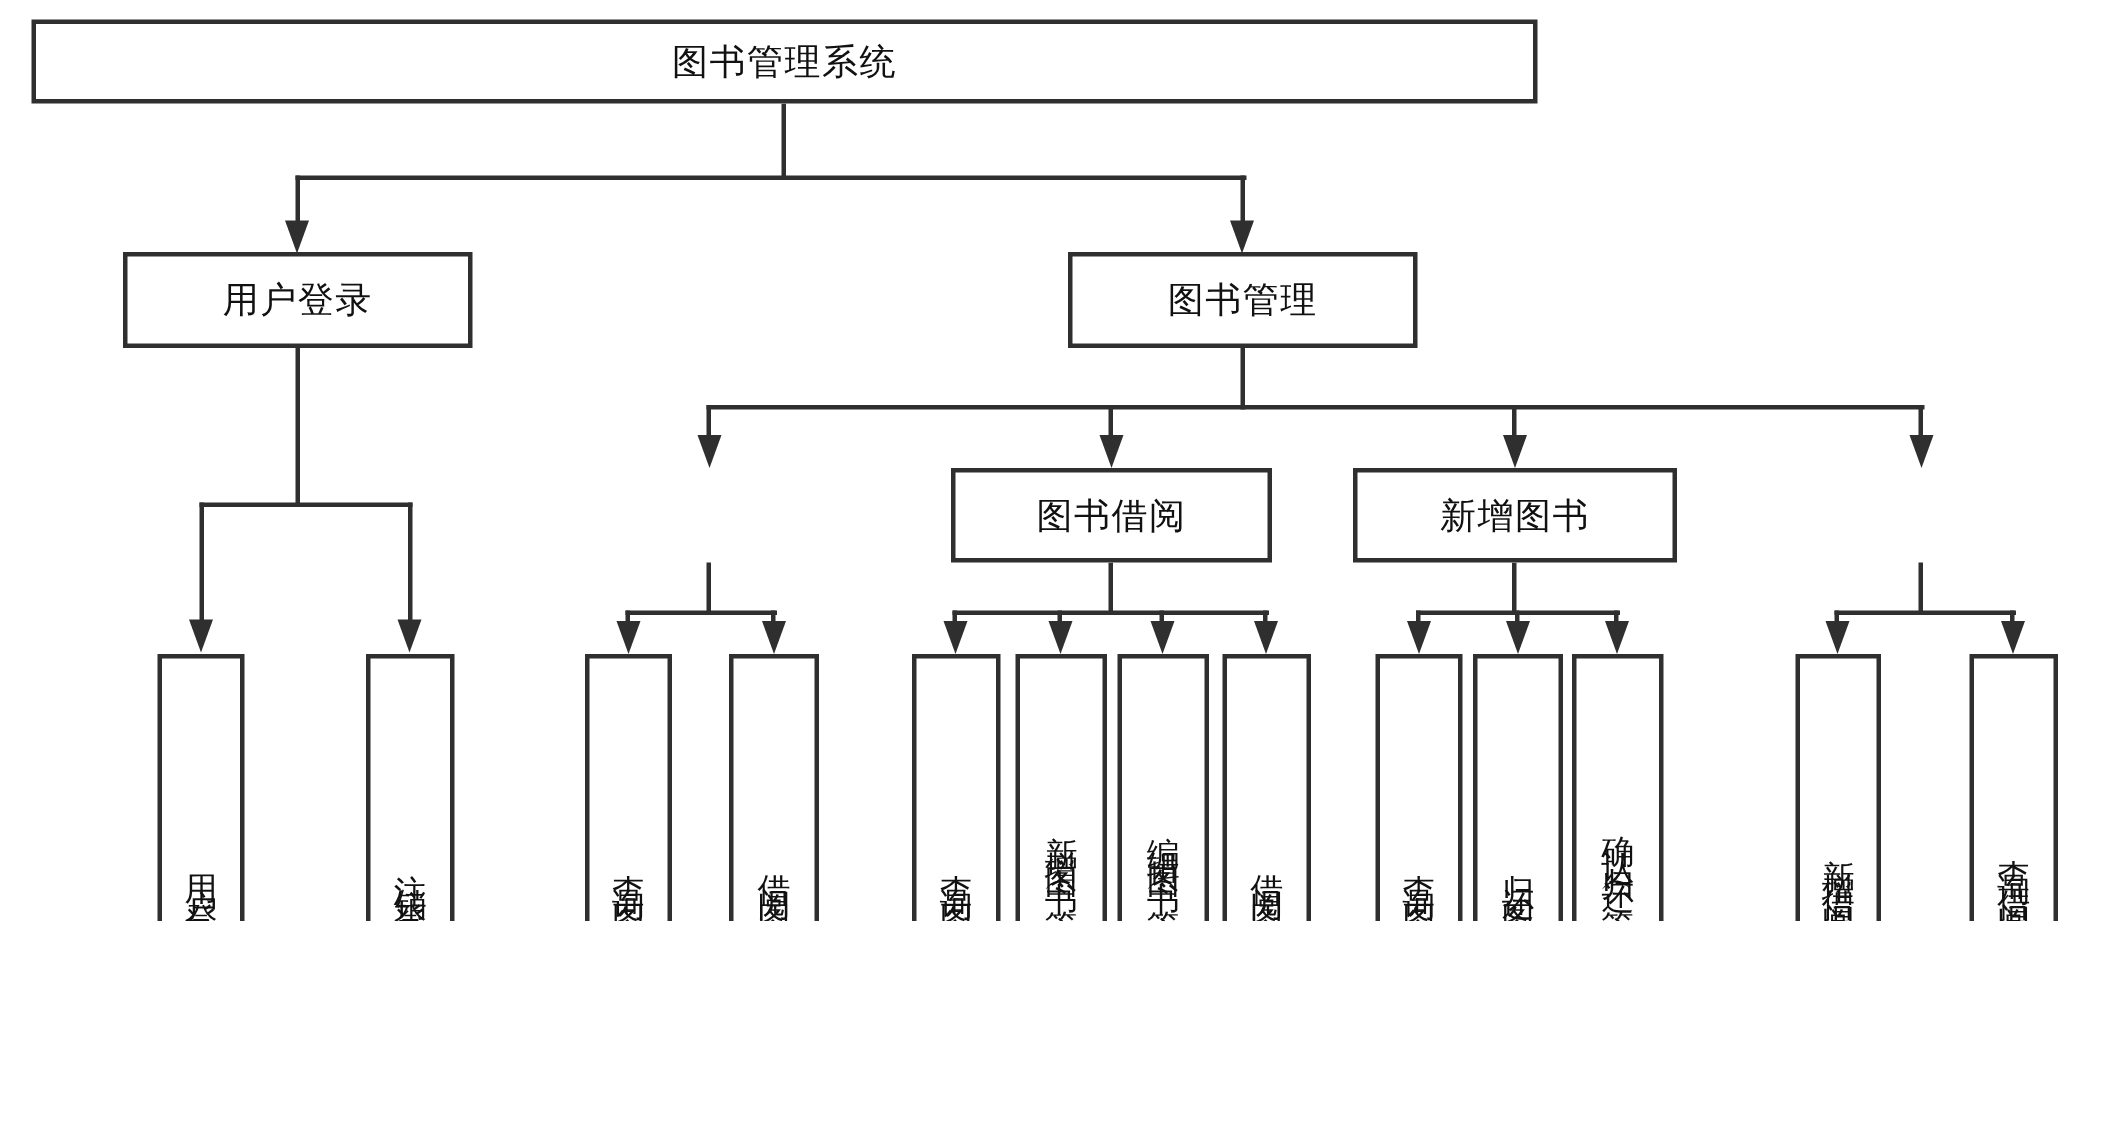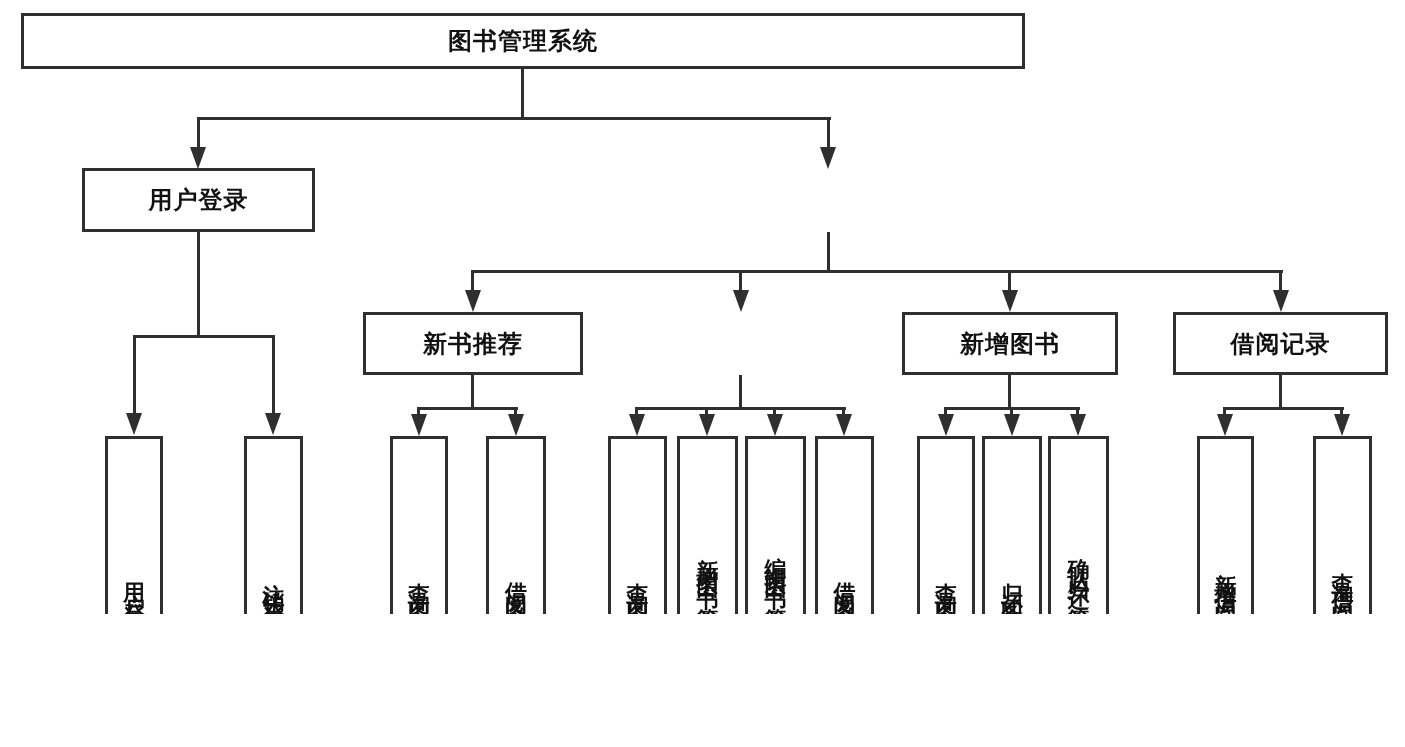--- a/index.html
+++ b/index.html
@@ -8,21 +8,20 @@
     --text:#111111;
     --watermark:#b5b5b5;
   }
   html,body{margin:0;padding:0;background:#ffffff;}
   body{font-family:"Liberation Sans","DejaVu Sans",sans-serif;}
   .canvas{
     position:relative;
     width:1405px;height:614px;
     background:var(--box-bg);
     overflow:hidden;
-    font-weight:bold;
   }
   .hbox{
     position:absolute;
     box-sizing:border-box;
     background:var(--box-bg);
     border:3px solid var(--line);
     display:flex;align-items:center;justify-content:center;
     color:var(--text);
     font-size:24px;
     letter-spacing:1px;
@@ -75,47 +74,47 @@
   <div class="vline" style="left:521px;top:69px;height:50px"></div>
   <div class="hline" style="left:197px;top:117px;width:634px"></div>
   <div class="vline" style="left:197px;top:117px;height:32px"></div>
   <div class="arrow" style="left:190px;top:147px"></div>
   <div class="vline" style="left:827px;top:117px;height:32px"></div>
   <div class="arrow" style="left:820px;top:147px"></div>
 
   <div class="hbox" style="left:82px;top:168px;width:233px;height:64px">
     <span>用户登录</span>
   </div>
+  <div class="hbox" style="left:712px;top:168px;width:233px;height:64px">
+    <span>图书管理</span>
+  </div>
 
   <div class="vline" style="left:197px;top:232px;height:106px"></div>
   <div class="hline" style="left:133px;top:335px;width:142px"></div>
   <div class="vline" style="left:133px;top:335px;height:80px"></div>
   <div class="arrow" style="left:126px;top:413px"></div>
   <div class="vline" style="left:272px;top:335px;height:80px"></div>
   <div class="arrow" style="left:265px;top:413px"></div>
 
   <div class="vline" style="left:827px;top:232px;height:41px"></div>
   <div class="hline" style="left:471px;top:270px;width:812px"></div>
   <div class="vline" style="left:471px;top:270px;height:22px"></div>
   <div class="arrow" style="left:465px;top:290px"></div>
   <div class="vline" style="left:739px;top:270px;height:22px"></div>
   <div class="arrow" style="left:733px;top:290px"></div>
   <div class="vline" style="left:1008px;top:270px;height:22px"></div>
   <div class="arrow" style="left:1002px;top:290px"></div>
   <div class="vline" style="left:1279px;top:270px;height:22px"></div>
   <div class="arrow" style="left:1273px;top:290px"></div>
 
-  <div class="hbox" style="left:363px;top:312px;width:220px;height:63px">
-    <span>新书推荐</span>
+  <div class="hbox" style="left:634px;top:312px;width:214px;height:63px">
+    <span>图书借阅</span>
   </div>
   <div class="hbox" style="left:902px;top:312px;width:216px;height:63px">
     <span>新增图书</span>
-  </div>
-  <div class="hbox" style="left:1173px;top:312px;width:215px;height:63px">
-    <span>借阅记录</span>
   </div>
 
   <div class="vline" style="left:471px;top:375px;height:35px"></div>
   <div class="hline" style="left:417px;top:407px;width:101px"></div>
   <div class="vline" style="left:417px;top:407px;height:10px"></div>
   <div class="arrow" style="left:411px;top:414px"></div>
   <div class="vline" style="left:514px;top:407px;height:10px"></div>
   <div class="arrow" style="left:508px;top:414px"></div>
 
   <div class="vline" style="left:739px;top:375px;height:35px"></div>

